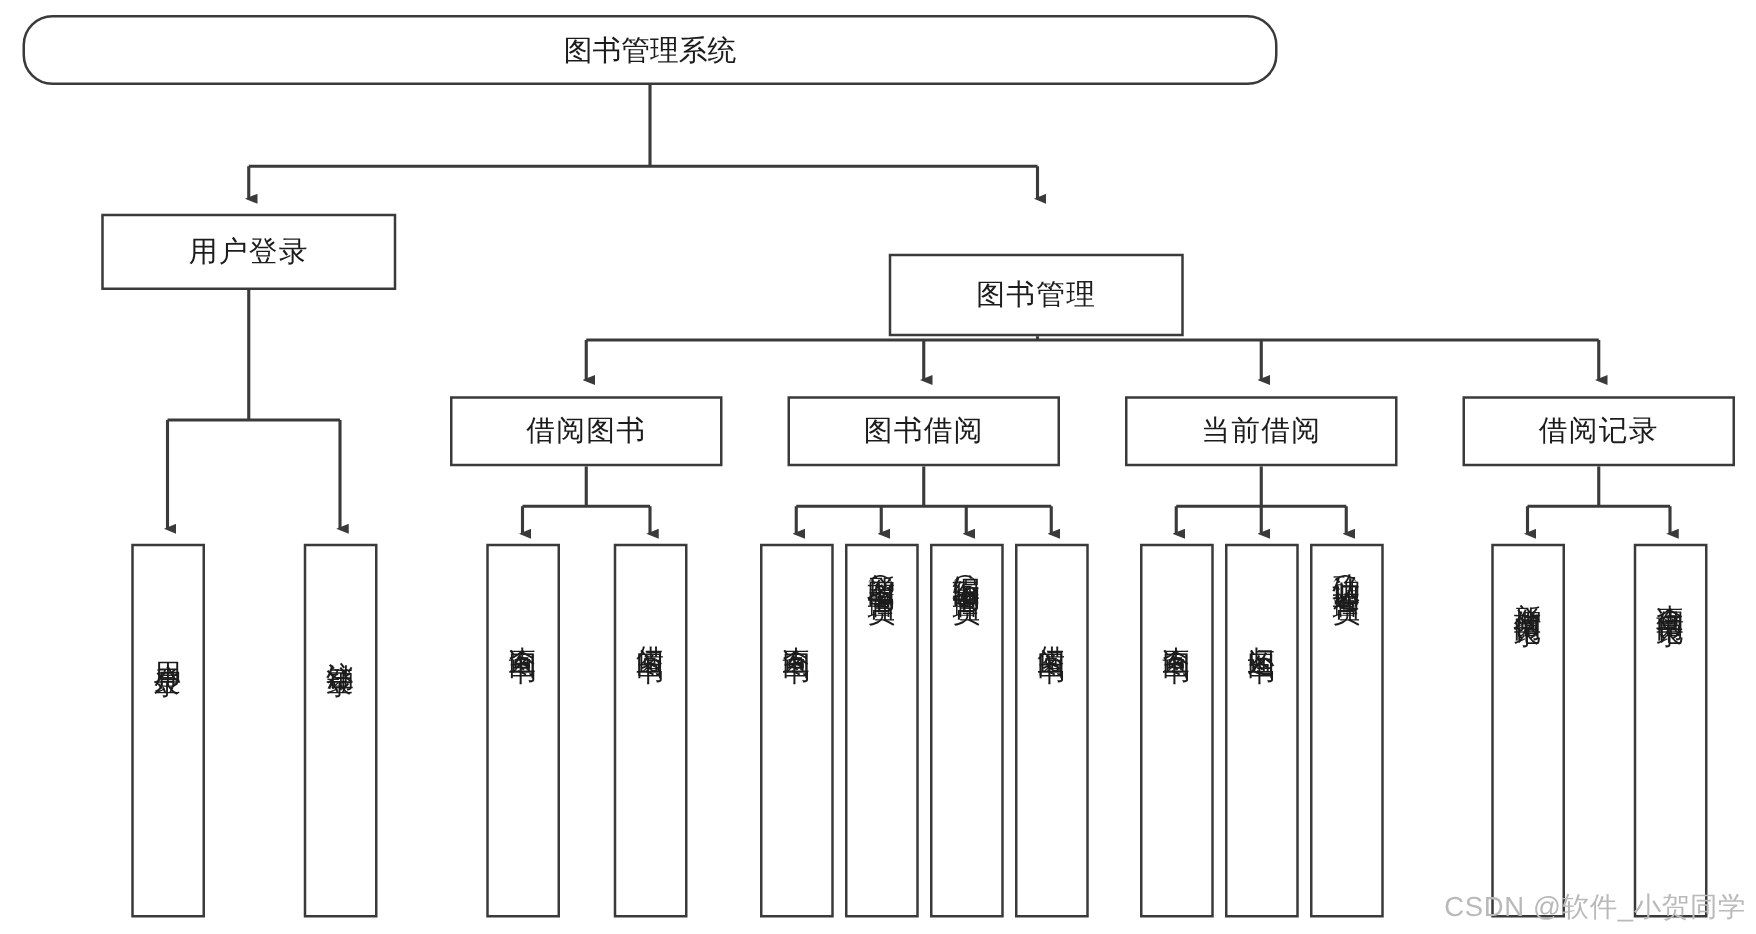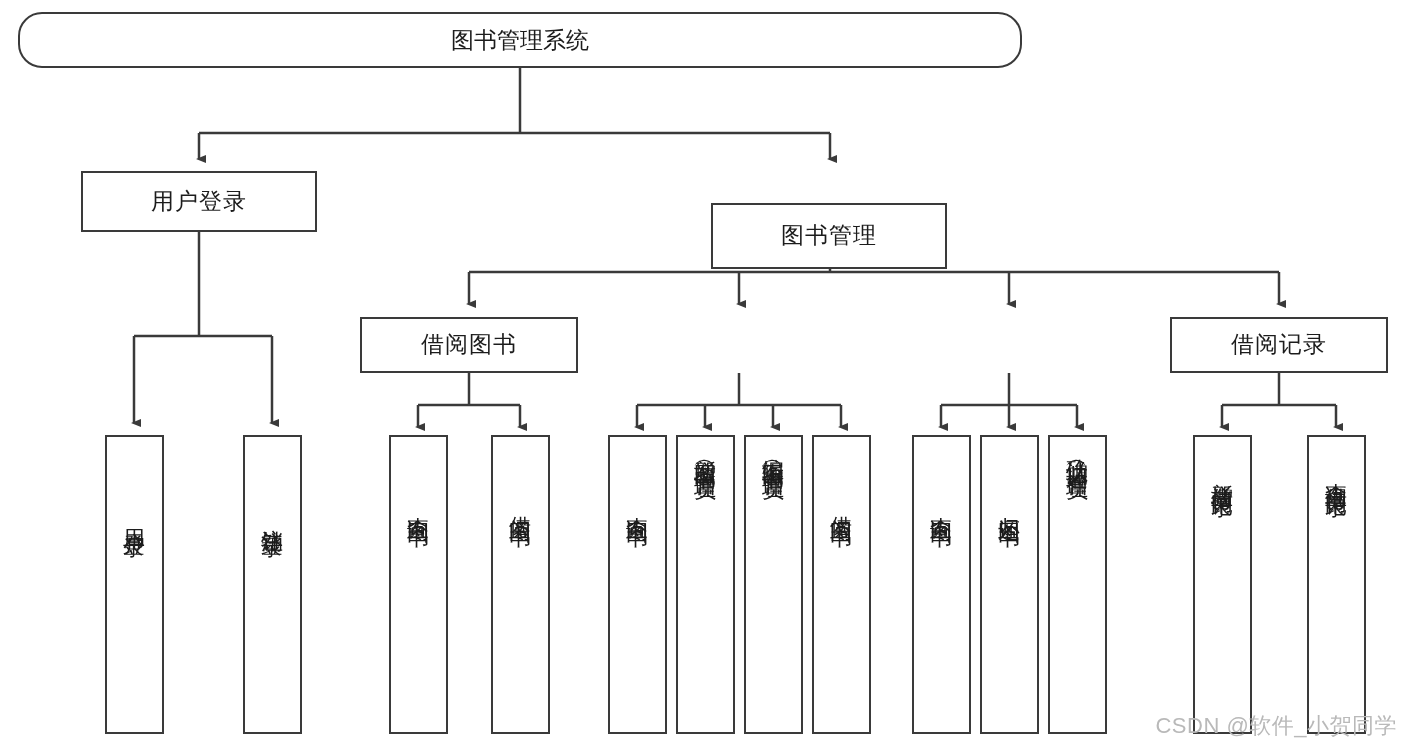--- a/index.html
+++ b/index.html
@@ -140,20 +140,26 @@
   <div class="node node-h" style="left:81px; top:171px; width:236px; height:61px;">
     <span>用户登录</span>
   </div>
   <div class="node node-h" style="left:711px; top:171px; width:236px; height:66px;margin-top:32px;">
     <span>图书管理</span>
   </div>
 
   <div class="node node-h" style="left:360px; top:317px; width:218px; height:56px;">
     <span>借阅图书</span>
   </div>
+  <div class="node node-h" style="left:630px; top:317px; width:218px; height:56px;">
+    <span>图书借阅</span>
+  </div>
+  <div class="node node-h" style="left:900px; top:317px; width:218px; height:56px;">
+    <span>当前借阅</span>
+  </div>
   <div class="node node-h" style="left:1170px; top:317px; width:218px; height:56px;">
     <span>借阅记录</span>
   </div>
 
   <div class="leaf center" style="left:105px; top:435px; width:59px; height:299px;">
     <span class="leaf-text" style="margin-top:70px;">用户登录</span>
   </div>
   <div class="leaf center" style="left:243px; top:435px; width:59px; height:299px;">
     <span class="leaf-text" style="margin-top:70px;">注销登录</span>
   </div>

